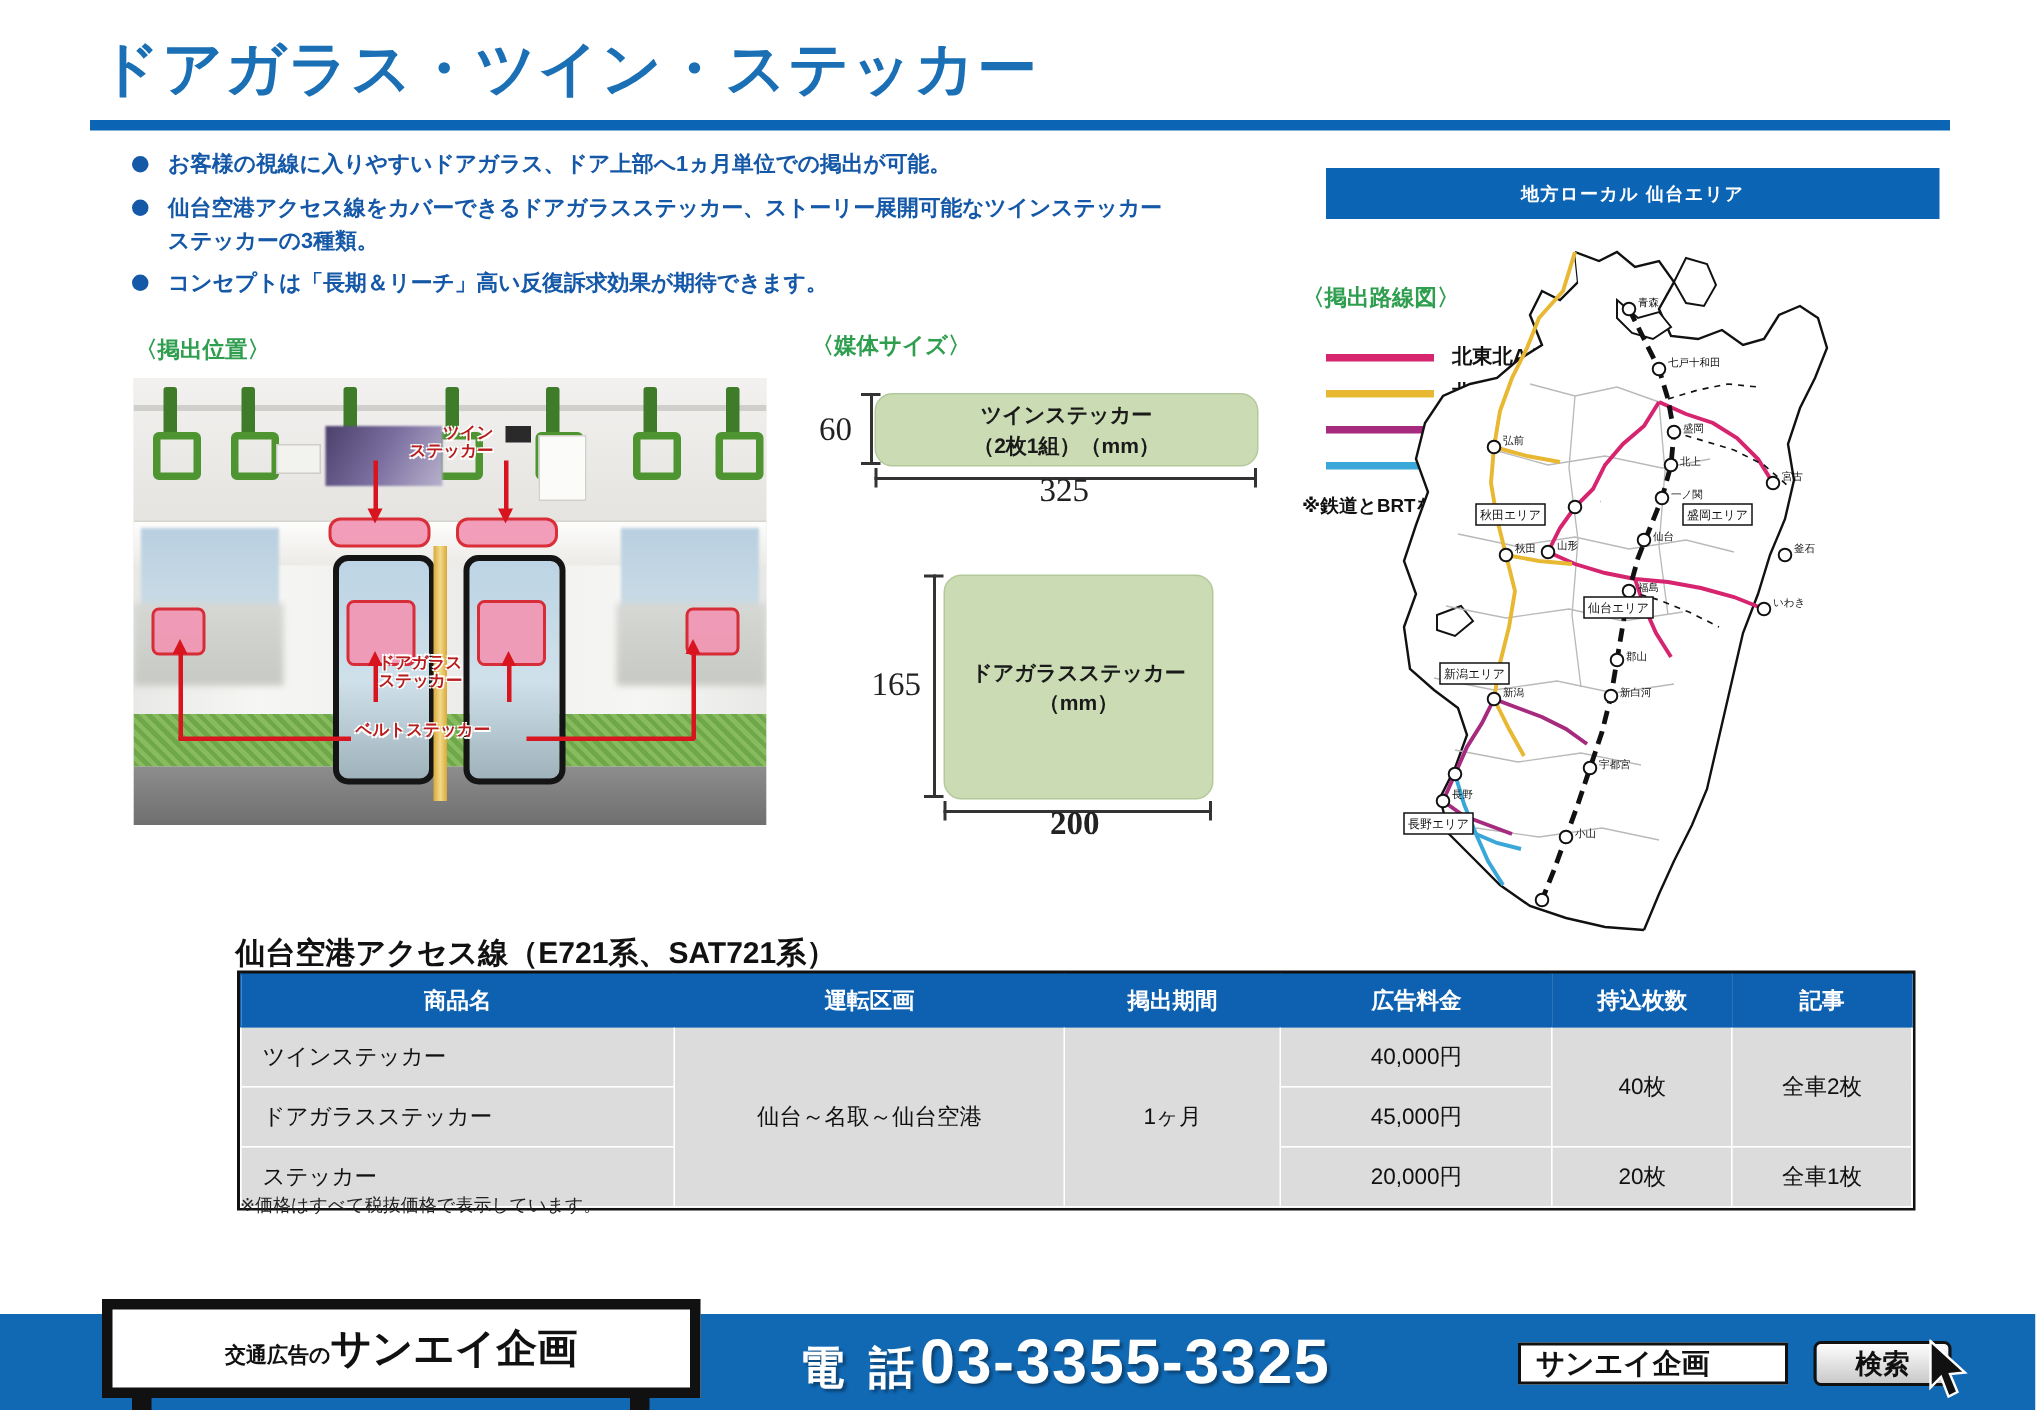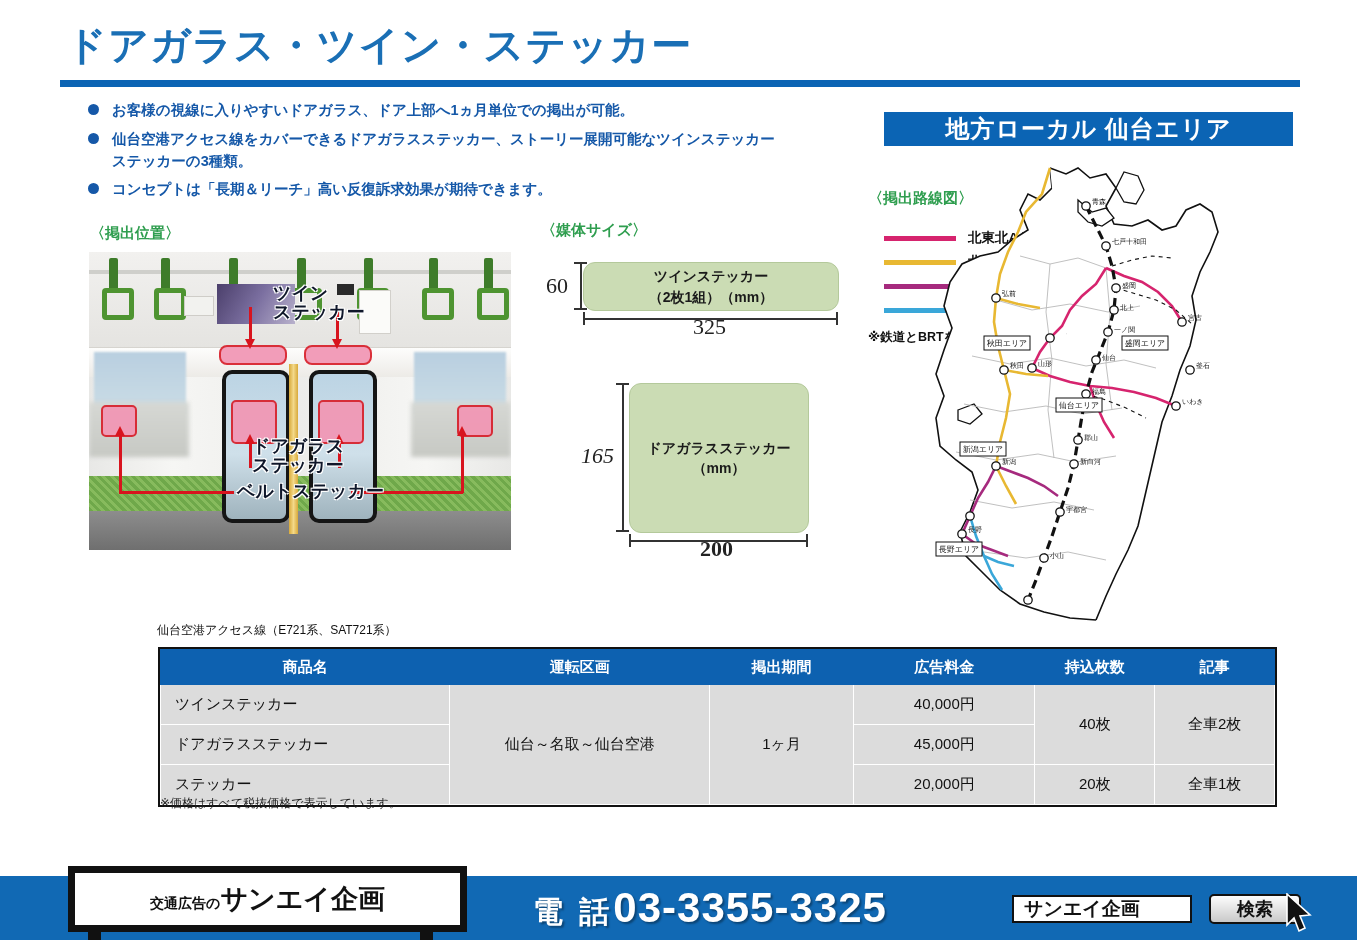--- a/index.html
+++ b/index.html
@@ -76,23 +76,23 @@
   .blk{position:absolute;left:248px;top:32px;width:17px;height:11px;background:#2a2a2a;}
   
   .zone{position:absolute;background:#f296b4;border:2.5px solid #d81f2a;border-radius:5px;opacity:.92;}
   #z-twin-l{left:130px;top:93px;width:64px;height:16px;border-radius:8px;}
   #z-twin-r{left:215px;top:93px;width:64px;height:16px;border-radius:8px;}
   #z-dg-l{left:142px;top:148px;width:42px;height:40px;}
   #z-dg-r{left:229px;top:148px;width:42px;height:40px;}
   #z-belt-l{left:12px;top:153px;width:32px;height:28px;}
   #z-belt-r{left:368px;top:153px;width:32px;height:28px;}
   
-  .plabel{position:absolute;color:#0f172a;font-weight:800;font-size:18px;
+  .plabel{position:absolute;color:#b91c1c;font-weight:800;font-size:11px;
     line-height:1.05;text-shadow:1px 1px 0 #fff,-1px 1px 0 #fff,1px -1px 0 #fff,-1px -1px 0 #fff;
-    white-space:nowrap;text-align:left;}
+    white-space:nowrap;text-align:right;}
   #pl-twin{left:184px;top:32px;}
   #pl-dg{left:163px;top:185px;}
   #pl-belt{left:148px;top:230px;}
   .arw{position:absolute;background:#d8141e;}
   #ar1{left:160px;top:55px;width:2.5px;height:34px;}
   #ar1::after{content:"";position:absolute;left:-4px;top:32px;border-left:5.5px solid transparent;border-right:5.5px solid transparent;border-top:10px solid #d8141e;}
   #ar2{left:247px;top:55px;width:2.5px;height:34px;}
   #ar2::after{content:"";position:absolute;left:-4px;top:32px;border-left:5.5px solid transparent;border-right:5.5px solid transparent;border-top:10px solid #d8141e;}
   #ar3{left:160px;top:192px;width:2.5px;height:24px;}
   #ar3::after{content:"";position:absolute;left:-4px;top:-10px;border-left:5.5px solid transparent;border-right:5.5px solid transparent;border-bottom:10px solid #d8141e;}
@@ -107,54 +107,54 @@
 
   
   .sticker{position:absolute;background:#cbdcb4;border:1px solid #b4c99b;
     display:flex;flex-direction:column;align-items:center;justify-content:center;
     font-size:14px;color:#1a1a1a;line-height:1.45;font-weight:600;}
   #st-twin{left:583px;top:262px;width:254px;height:47px;border-radius:12px;}
   #st-door{left:629px;top:383px;width:178px;height:148px;border-radius:12px;}
   .dimtxt{position:absolute;font-size:22px;color:#222;font-family:"Liberation Serif",serif;}
   #dim-60{left:546px;top:273px;}
   #dim-325{left:693px;top:314px;}
-  #dim-165{left:581px;top:443px;font-style:italic;}
+  #dim-165{left:581px;top:443px;}
   #dim-200{left:700px;top:536px;font-weight:bold;}
   .dimline{position:absolute;background:#333;}
   .tick{position:absolute;background:#333;}
   #dl-tw-v{left:580px;top:262px;width:1.5px;height:47px;}
   #dl-tw-t1{left:574px;top:262px;width:13px;height:1.5px;}
   #dl-tw-t2{left:574px;top:308px;width:13px;height:1.5px;}
   #dl-tw-h{left:583px;top:318px;width:254px;height:1.5px;}
   #dl-tw-h1{left:583px;top:312px;width:1.5px;height:13px;}
   #dl-tw-h2{left:836px;top:312px;width:1.5px;height:13px;}
   #dl-dg-v{left:622px;top:383px;width:1.5px;height:148px;}
   #dl-dg-t1{left:616px;top:383px;width:13px;height:1.5px;}
   #dl-dg-t2{left:616px;top:530px;width:13px;height:1.5px;}
   #dl-dg-h{left:629px;top:540px;width:178px;height:1.5px;}
   #dl-dg-h1{left:629px;top:534px;width:1.5px;height:13px;}
   #dl-dg-h2{left:806px;top:534px;width:1.5px;height:13px;}
 
   
   .area-head{
     position:absolute;left:884px;top:112px;width:409px;height:34px;
-    background:#0b64b4;color:#fff;font-size:24px;font-weight:700;
+    background:#0b64b4;color:#fff;font-size:12px;font-weight:700;
     display:flex;align-items:center;justify-content:center;letter-spacing:1px;
   }
   .legend{position:absolute;left:884px;top:226px;}
   .lg-row{display:flex;align-items:center;height:24px;}
   .lg-line{width:72px;height:5px;margin-right:12px;}
   .lg-txt{font-size:13.5px;font-weight:700;color:#111;}
   .route-note{position:absolute;left:868px;top:329px;font-size:12.5px;color:#111;font-weight:600;}
 
   
   .map{position:absolute;left:900px;top:160px;width:400px;height:470px;}
 
   
-  .tbl-title{position:absolute;left:157px;top:622px;font-size:12px;font-weight:400;color:#111;}
+  .tbl-title{position:absolute;left:157px;top:622px;font-size:20px;font-weight:700;color:#111;}
   table.rate{position:absolute;left:160px;top:649px;border-collapse:collapse;width:1115px;
     font-size:15px;color:#111;}
   table.rate th{background:#0d61b0;color:#fff;font-weight:700;height:32px;
     border:1px solid #0d61b0;font-size:15px;}
   table.rate td{background:#dcdcdc;height:37px;border:1px solid #fff;text-align:center;}
   table.rate td.name{text-align:left;padding-left:14px;}
   table.rate{box-shadow:0 0 0 2px #111;}
   .tbl-note{position:absolute;left:160px;top:795px;font-size:12px;color:#222;}
 
   

